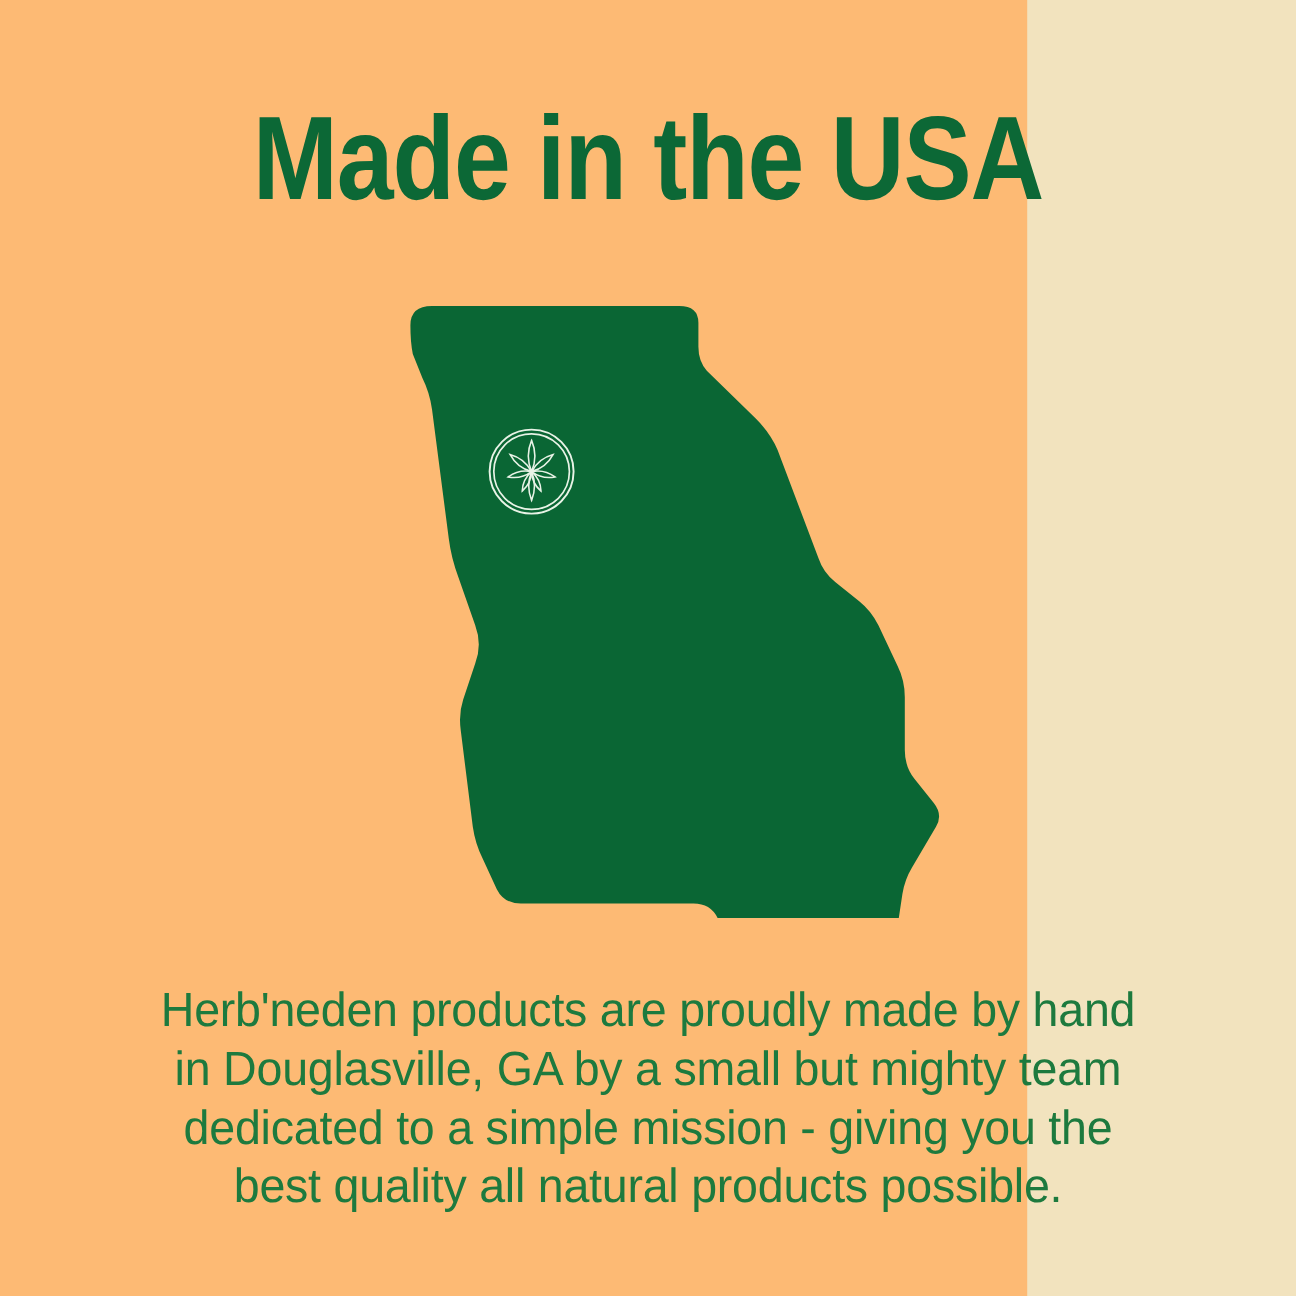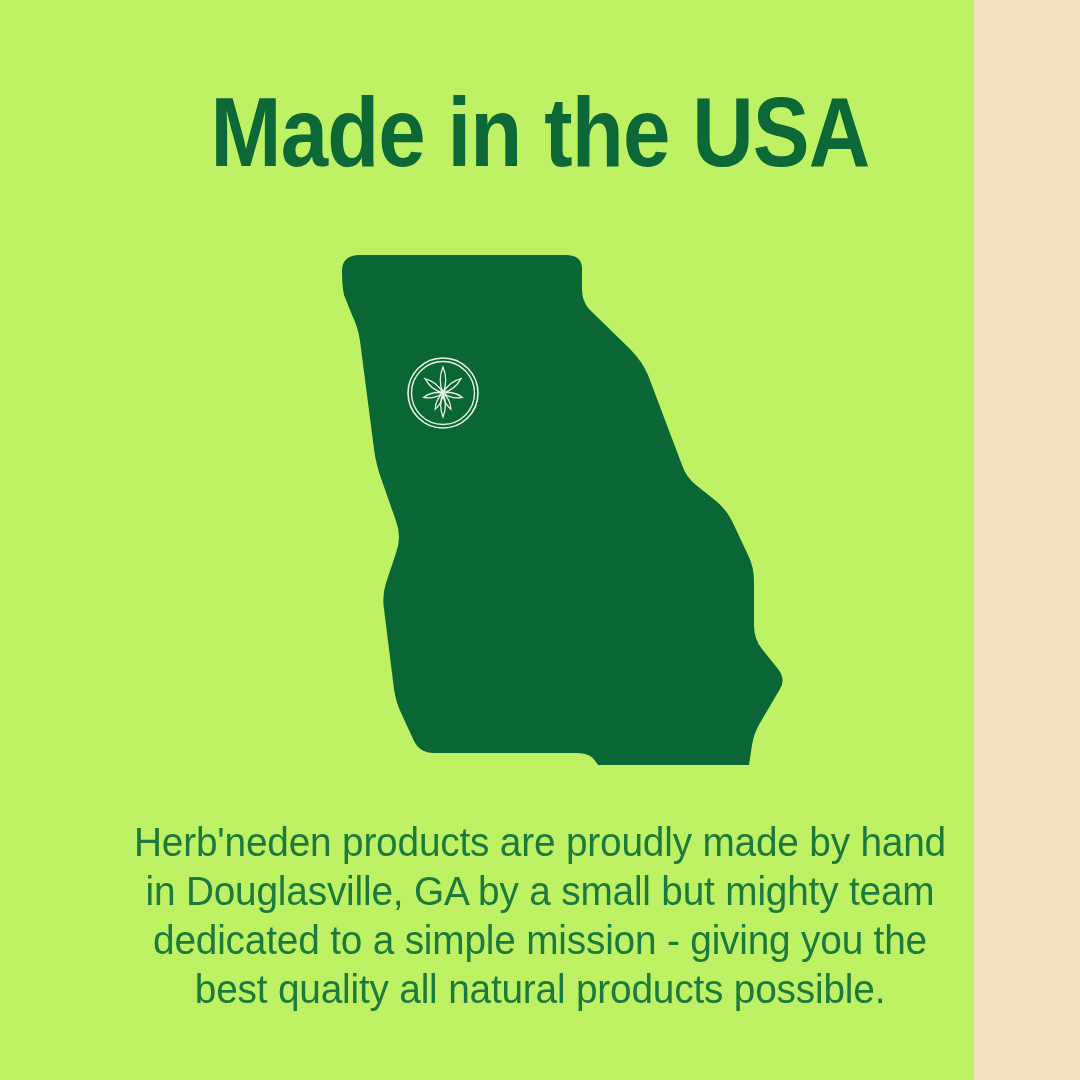--- a/index.html
+++ b/index.html
@@ -9,23 +9,23 @@
   }
   body {
     width: 1080px;
     height: 1080px;
     background: #f2e3be;
     font-family: "Liberation Sans", sans-serif;
     overflow: hidden;
   }
   #poster {
     position: relative;
-    width: 974px;
+    width: 856px;
     height: 1080px;
-    background: #bef264;
+    background: #fdba74;
     box-sizing: border-box;
   }
 
   
   #title {
     position: absolute;
     left: 0;
     top: 82px;
     width: 1080px;
     text-align: center;

